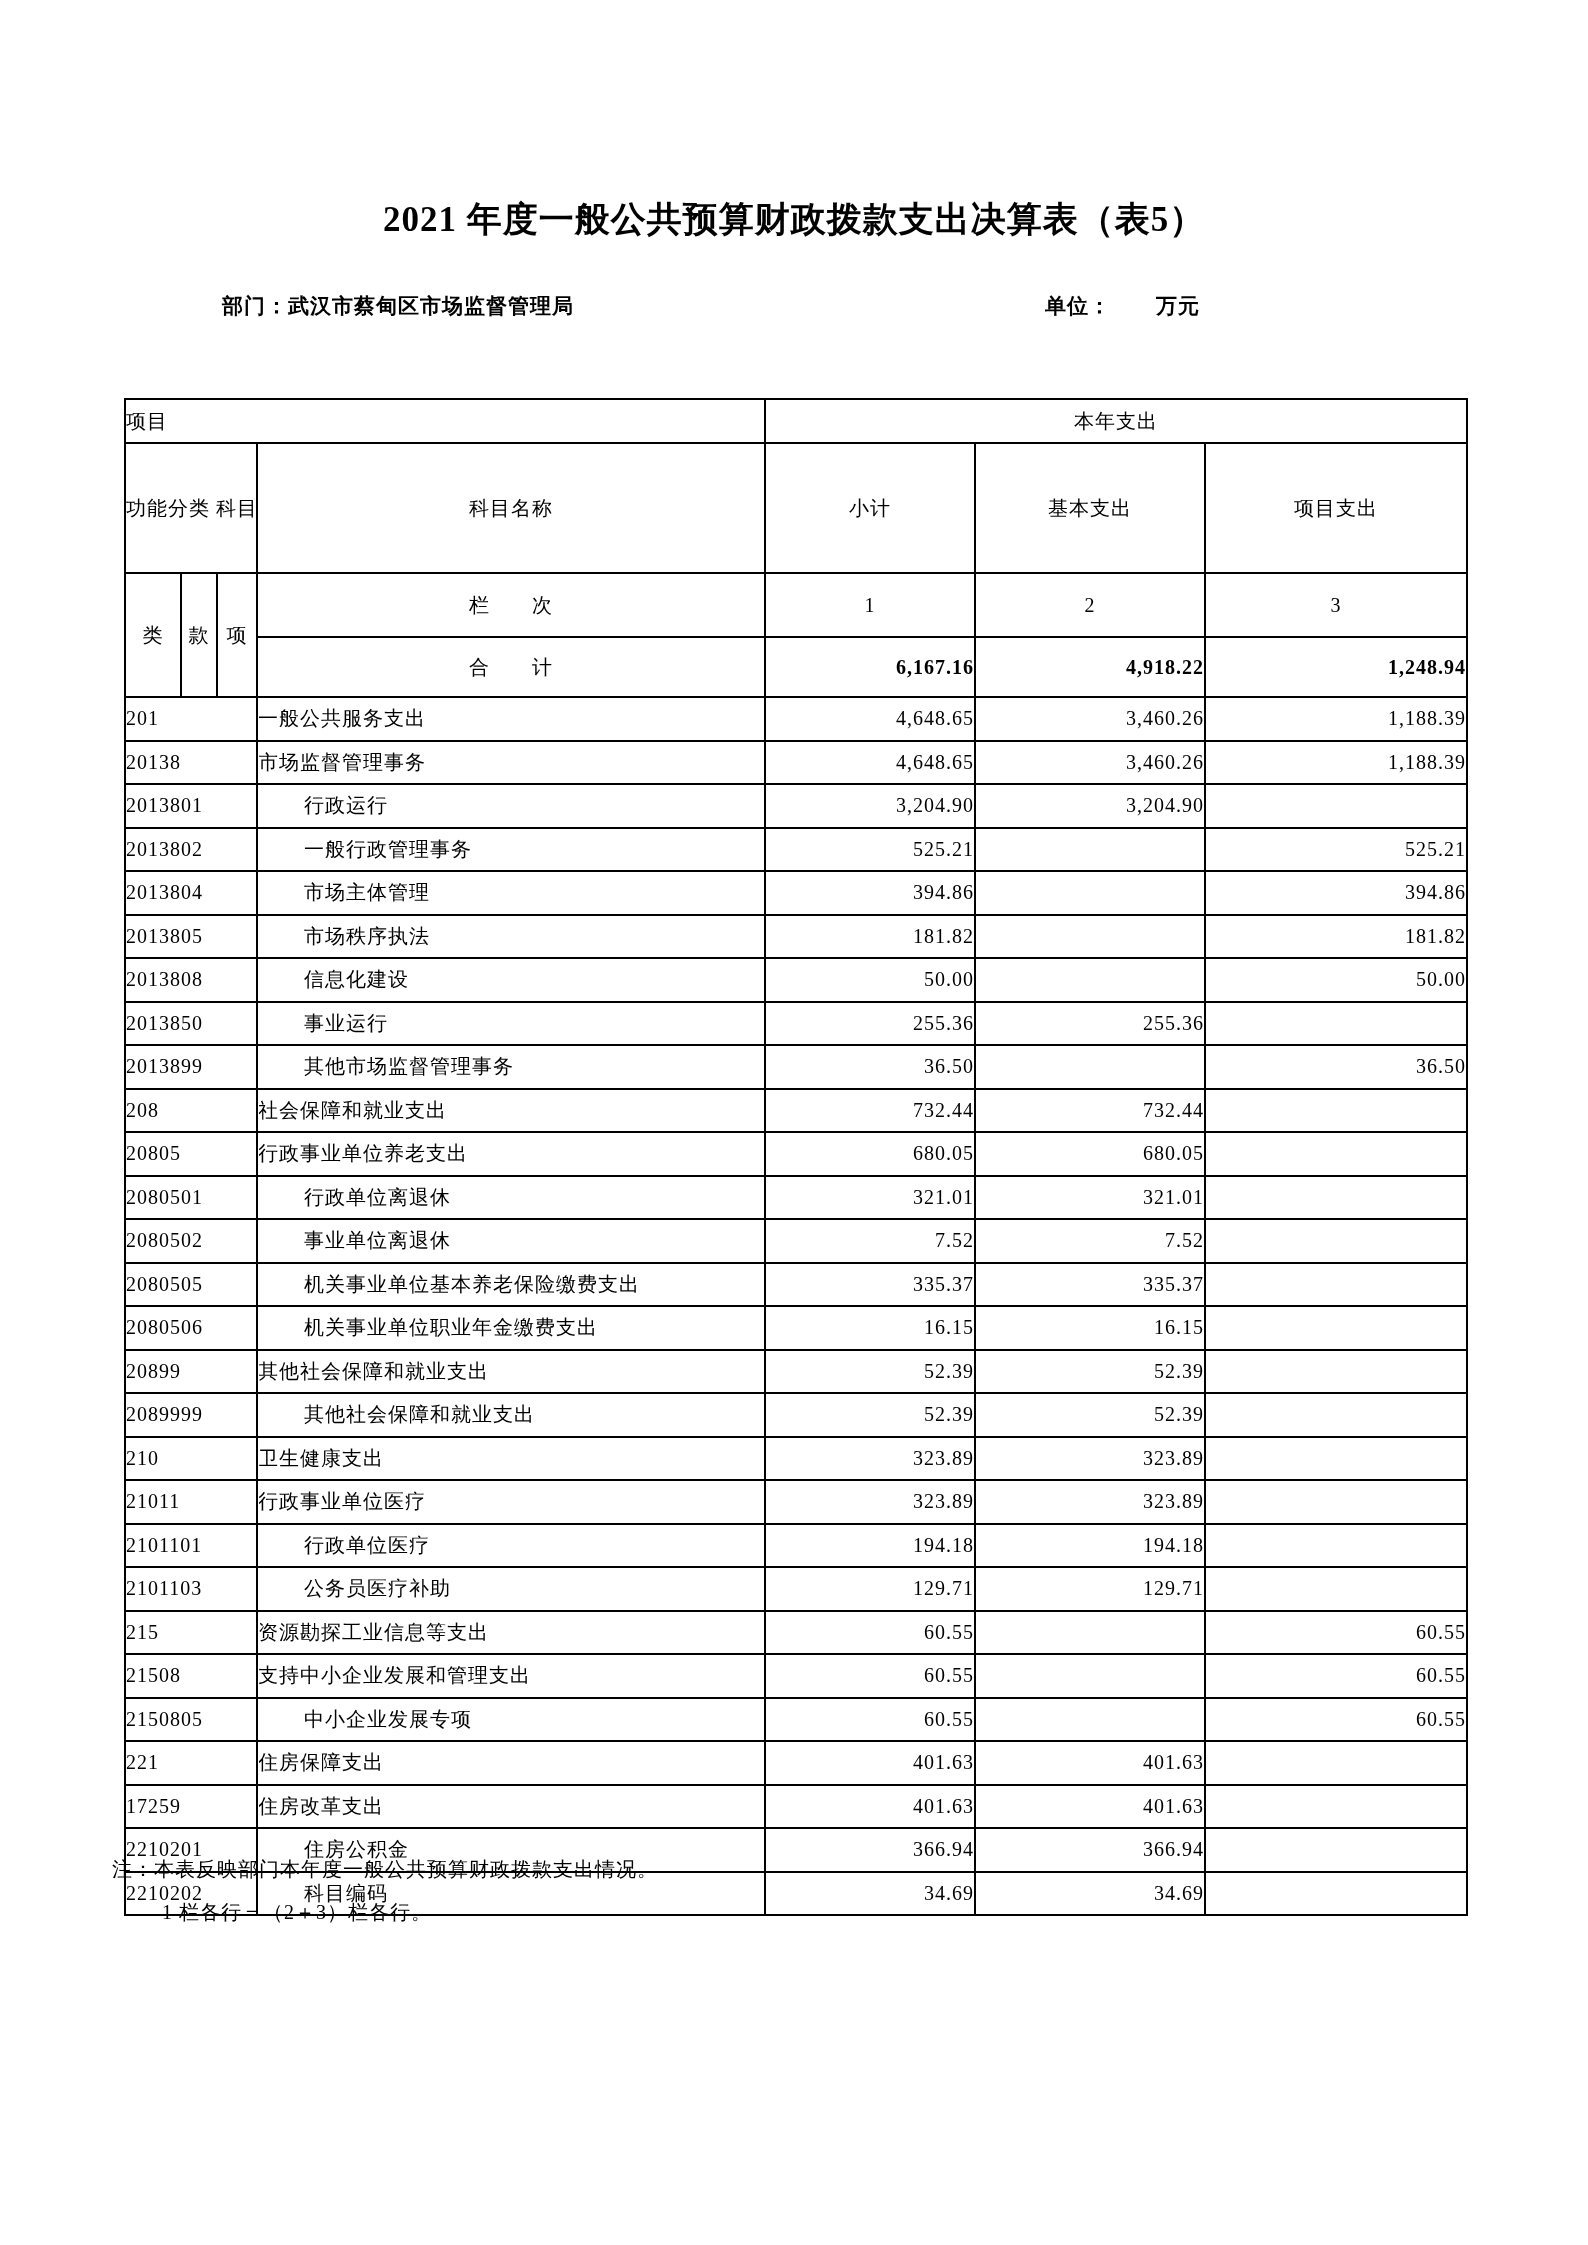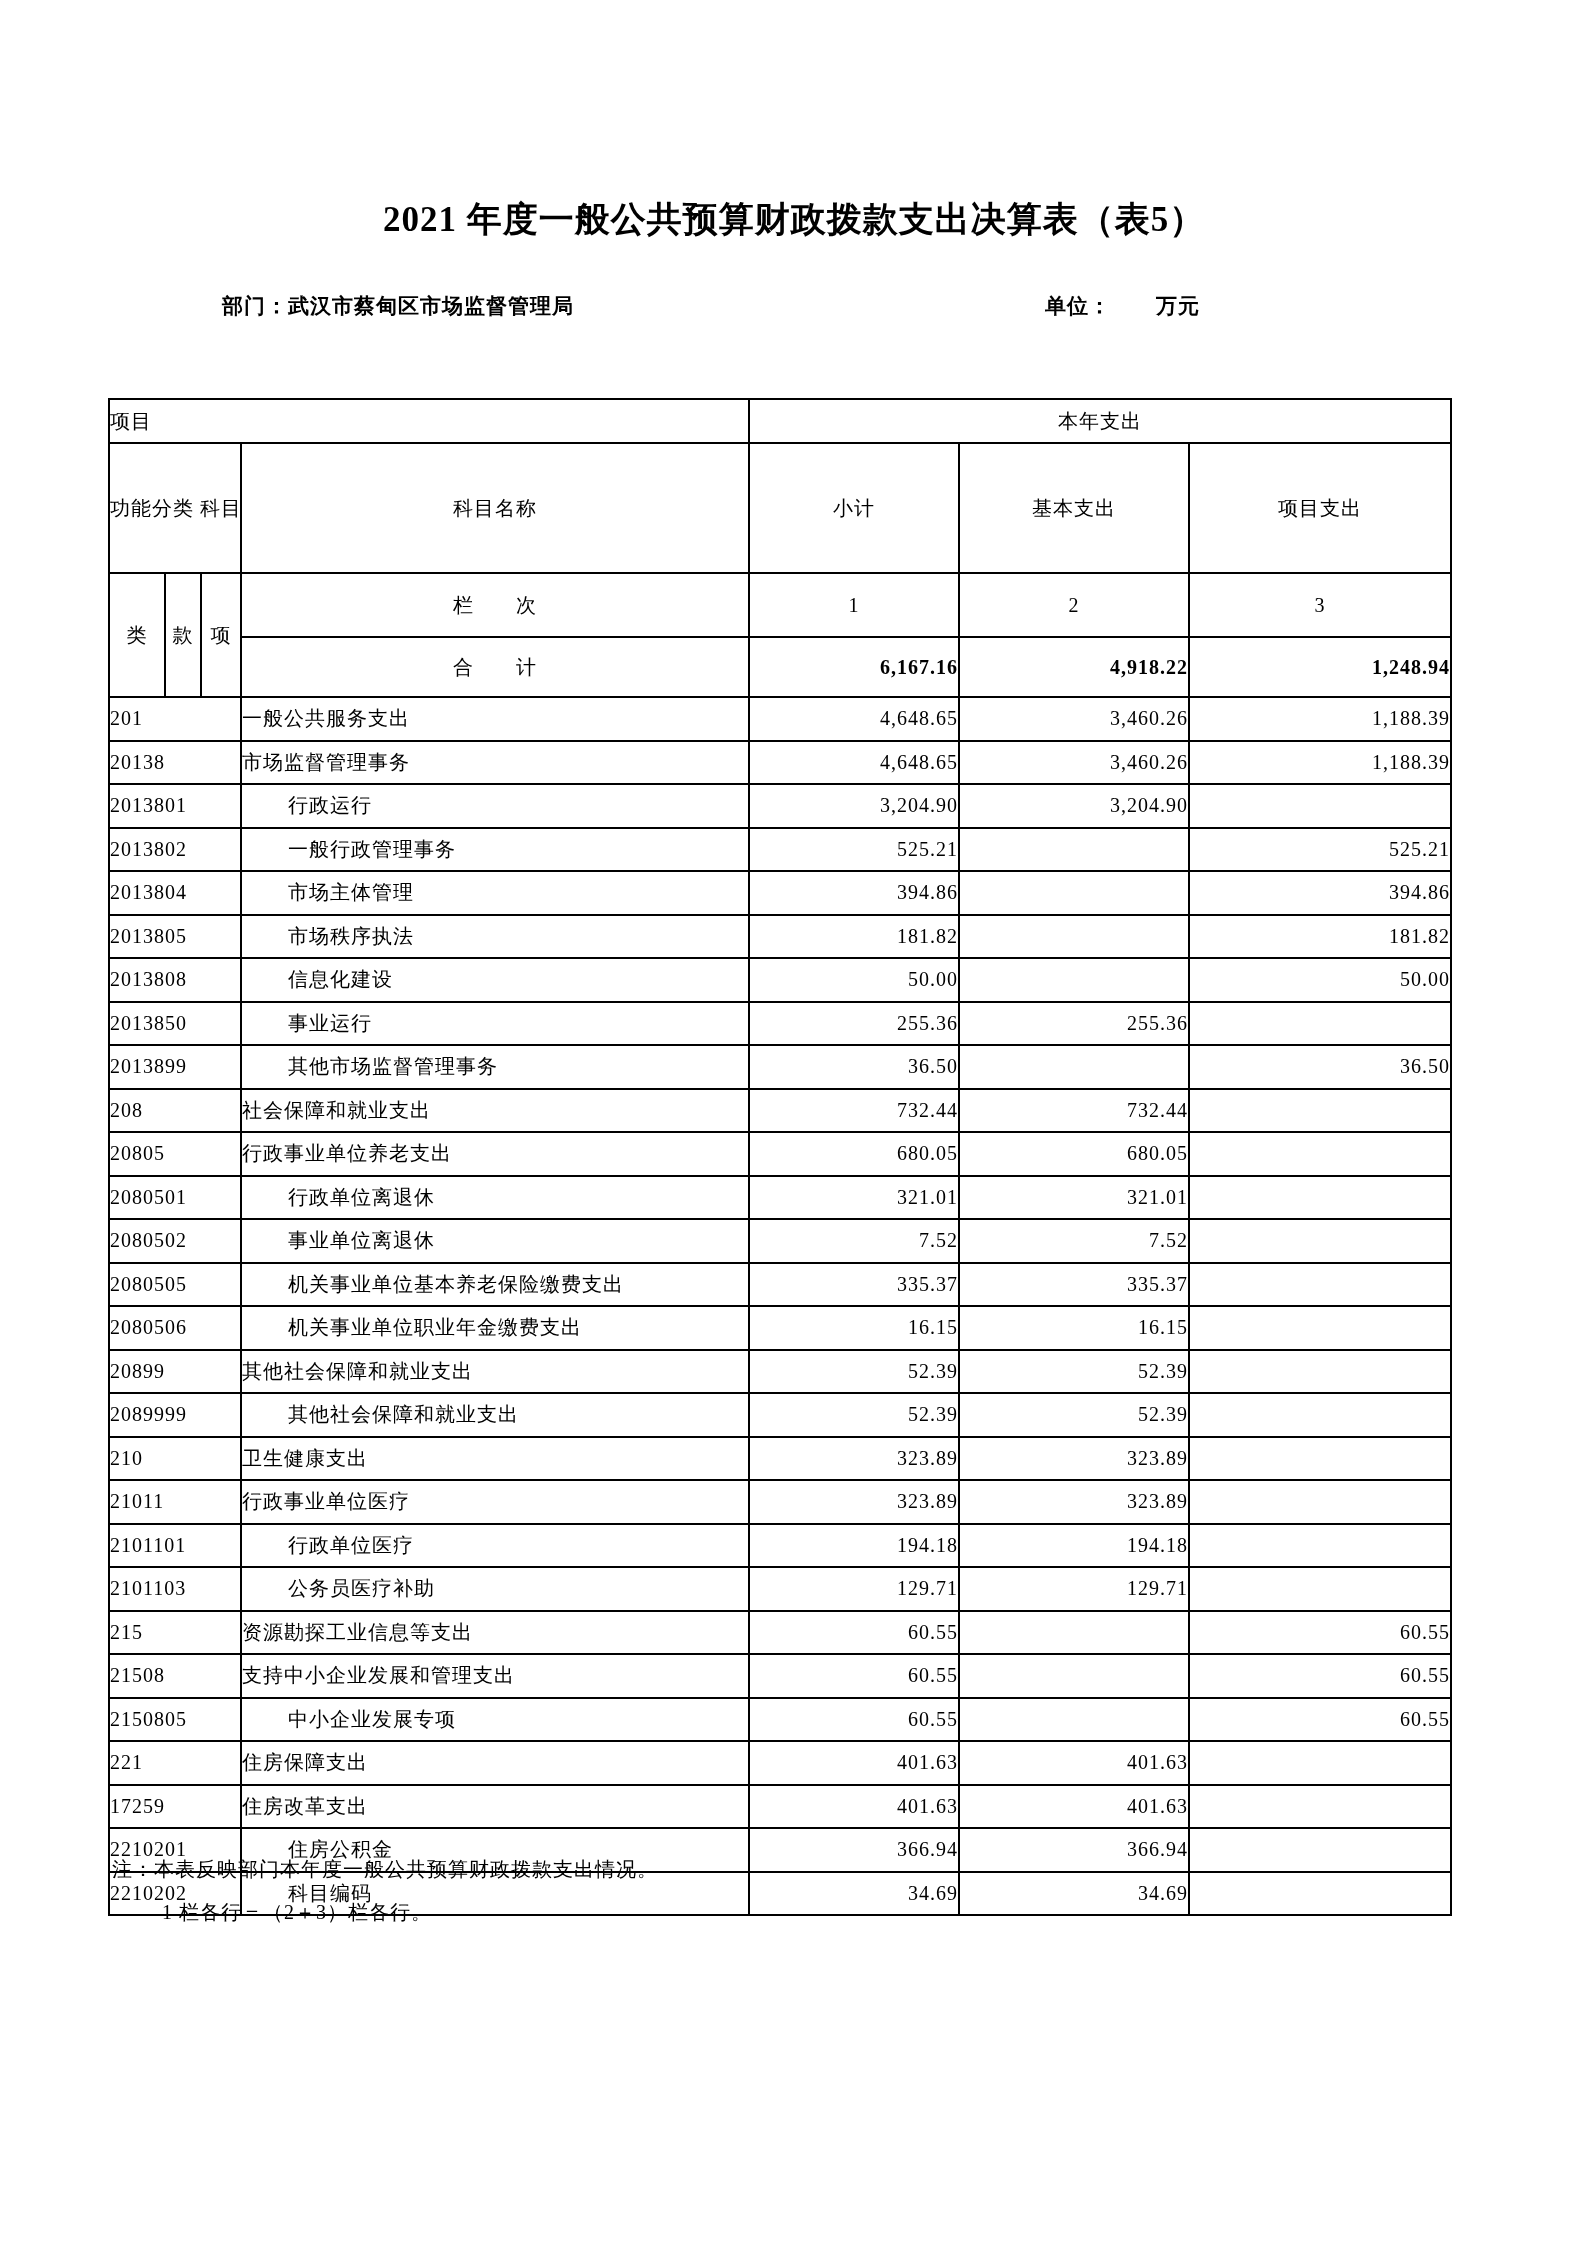--- a/index.html
+++ b/index.html
@@ -18,21 +18,21 @@
     font-size:35px;font-weight:bold;
     letter-spacing:1px;
     white-space:nowrap;
   }
   .meta-line{position:absolute;top:292px;left:16px;width:1588px;height:28px;font-size:21px;font-weight:bold;}
   .meta-dept{position:absolute;left:206px;top:0;letter-spacing:1px;white-space:nowrap;}
   .meta-unit-label{position:absolute;left:1029px;top:0;letter-spacing:1px;white-space:nowrap;}
   .meta-unit-value{position:absolute;left:1140px;top:0;letter-spacing:1px;white-space:nowrap;}
 
   table.budget{
-    position:absolute;left:108px;top:398px;
+    position:absolute;left:124px;top:398px;
     border-collapse:collapse;
     table-layout:fixed;
     width:1342px;
   }
   table.budget td{
     border:2px solid #000;
     font-size:20px;
     padding:0;
     vertical-align:middle;
     letter-spacing:1px;
@@ -40,21 +40,21 @@
     white-space:nowrap;
   }
   tr.r-top    td{height:42px;}
   tr.r-head   td{height:128px;}
   tr.r-cols   td{height:62px;}
   tr.r-total  td{height:58px;}
   tr.r-data   td{height:41.5px;}
   .center{text-align:center;}
   .padl{padding-left:15px;text-align:left;}
   .code{padding-left:15px;text-align:left;}
-  .name{padding-left:15px;text-align:left;}
+  .name{padding-left:15px;text-align:left;border-radius:17px;}
   .name.indent{padding-left:46px;}
   .num{padding-right:15px;text-align:right;}
   .bold{font-weight:bold;}
   .two-line{white-space:pre-line;line-height:1.75;}
 
   .note{position:absolute;font-size:20px;letter-spacing:1px;white-space:nowrap;}
   .note1{left:112px;top:1856px;}
   .note2{left:162px;top:1899px;}
 </style>
 </head>

